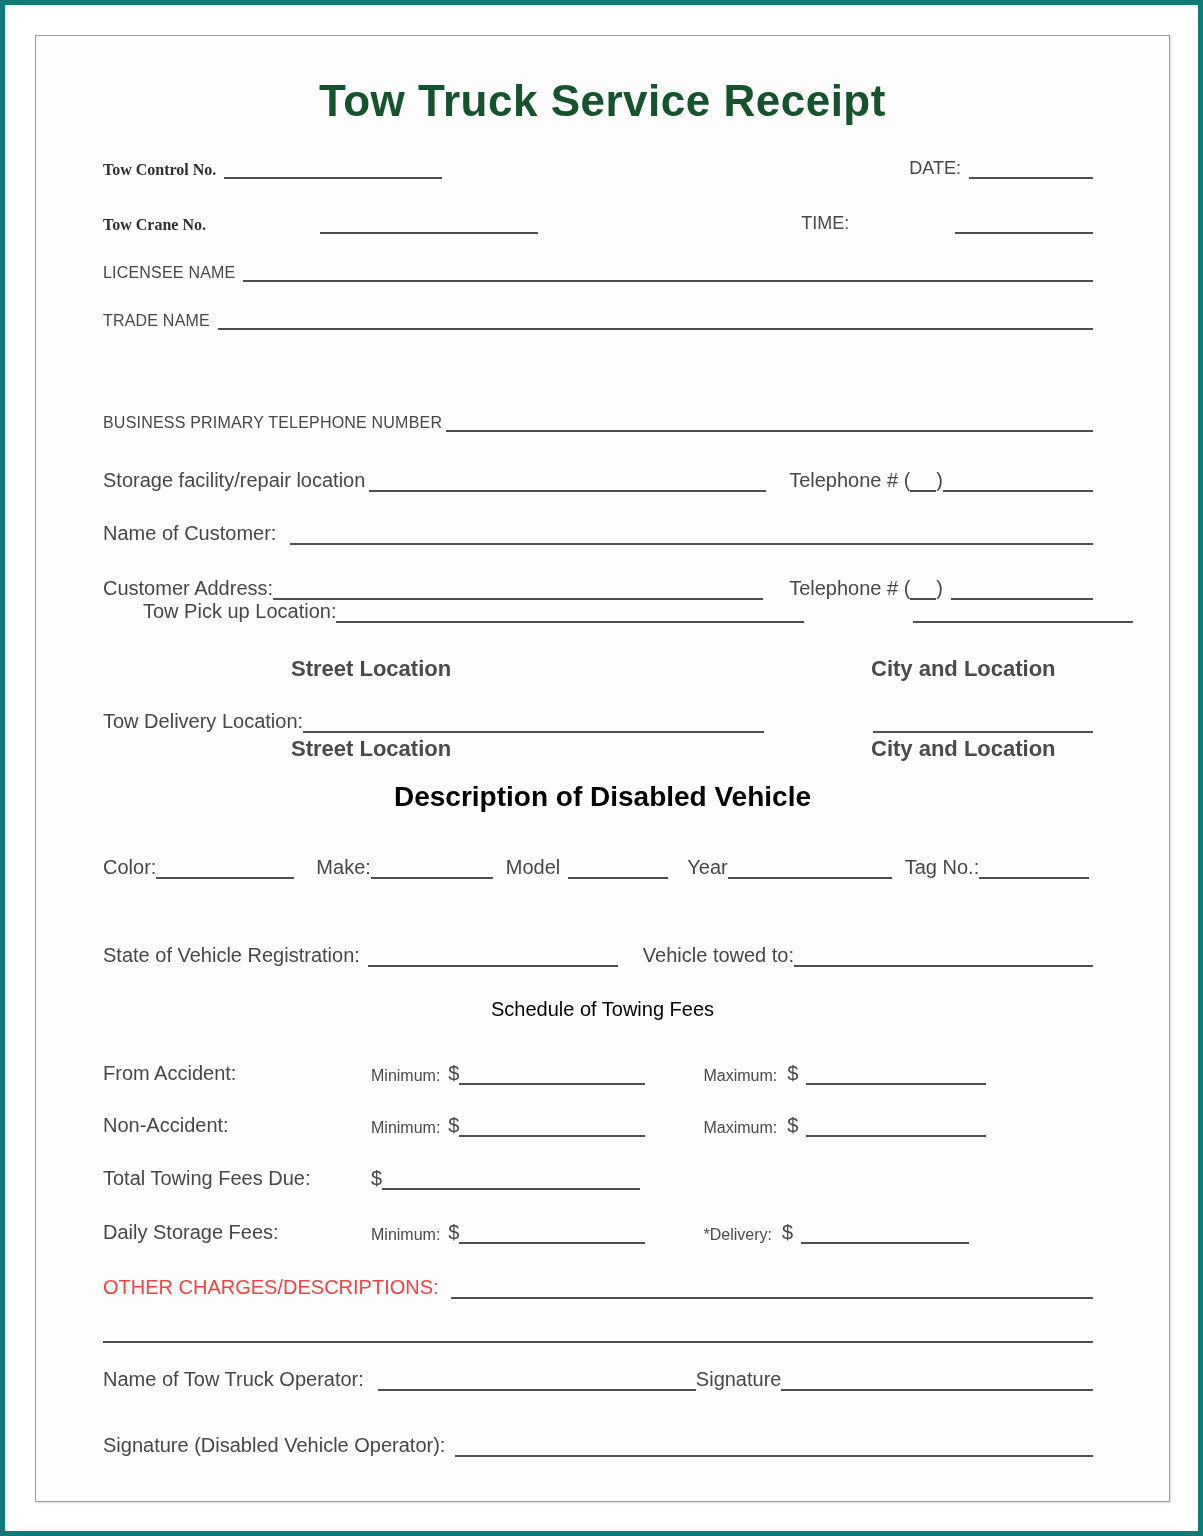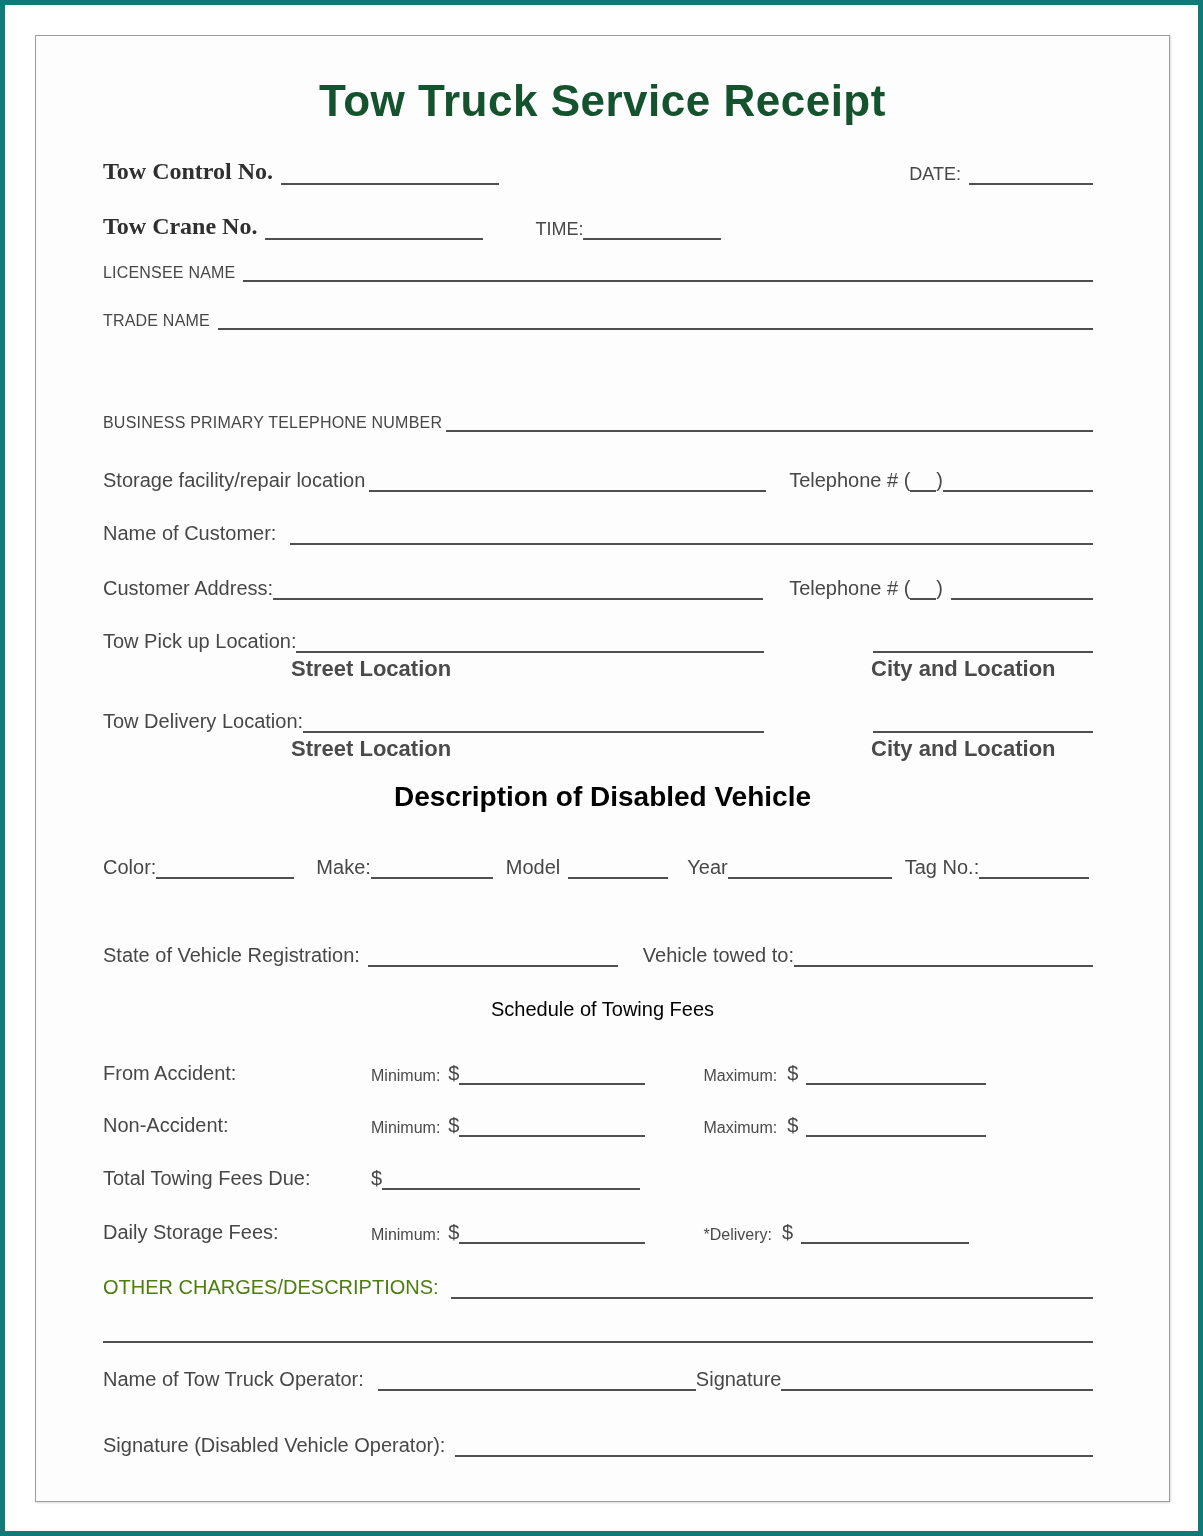--- a/index.html
+++ b/index.html
@@ -16,24 +16,24 @@
   .line{border-bottom:2px solid #4f4f4f;height:14px;display:inline-block;}
   .grow{flex:1;}
   .sp{display:inline-block;height:1px;}
   .title{
     position:absolute;left:0;top:40px;width:100%;text-align:center;
     font-size:44px;font-weight:bold;color:#14532d;letter-spacing:0.5px;
   }
   .heading{position:absolute;left:0;width:100%;text-align:center;color:#000000;}
   .h-bold{font-size:28px;font-weight:bold;}
   .h-reg{font-size:20px;font-weight:normal;}
-  .serif-lbl{font-family:"Liberation Serif", serif;font-weight:bold;font-size:24px;color:#2f2f2f;}
+  .serif-lbl{font-family:"Liberation Serif", serif;font-weight:bold;font-size:16px;color:#2f2f2f;}
   .lbl{font-size:20px;color:#474747;}
   .lbl-up{font-size:16px;color:#474747;letter-spacing:0.2px;}
-  .lbl-up-lg{font-size:20px;color:#4d7c0f;}
+  .lbl-up-lg{font-size:20px;color:#ef4444;}
   .lbl-sm{font-size:16px;color:#4a4a4a;}
   .caption{position:absolute;font-size:22px;color:#4a4a4a;font-weight:bold;}
   .feecol{display:inline-block;width:268px;}
   .m4{margin-left:4px;} .m8{margin-left:8px;} .m10{margin-left:10px;}
 </style>
 </head>
 <body>
 
 <div class="frame"></div>
 
@@ -42,21 +42,21 @@
   <div class="title">Tow Truck Service Receipt</div>
 
   <div class="row" style="top:122px;">
     <span class="serif-lbl">Tow Control No.</span>
     <span class="line m8" style="width:218px;"></span>
     <span class="grow"></span>
     <span class="lbl" style="font-size:18px;">DATE:</span>
     <span class="line m8" style="width:124px;"></span>
   </div>
 
-  <div class="row" style="top:177px;">
+  <div class="row" style="top:177px;justify-content:space-between;">
     <span class="serif-lbl">Tow Crane No.</span>
     <span class="line m8" style="width:218px;"></span>
     <span class="sp" style="width:52px;"></span>
     <span class="lbl" style="font-size:18px;">TIME:</span>
     <span class="line" style="width:138px;"></span>
   </div>
 
   <div class="row" style="top:228px;">
     <span class="lbl-up">LICENSEE NAME</span>
     <span class="line grow m8"></span>
@@ -91,21 +91,21 @@
   <div class="row" style="top:541px;">
     <span class="lbl">Customer Address:</span>
     <span class="line grow"></span>
     <span class="sp" style="width:26px;"></span>
     <span class="lbl">Telephone # (</span>
     <span class="line" style="width:26px;"></span>
     <span class="lbl">)</span>
     <span class="line m8" style="width:142px;"></span>
   </div>
 
-  <div class="row" style="top:594px;">
+  <div class="row" style="top:564px;margin-left:40px;">
     <span class="lbl">Tow Pick up Location:</span>
     <span class="line grow"></span>
     <span class="sp" style="width:109px;"></span>
     <span class="line" style="width:220px;"></span>
   </div>
   <span class="caption" style="left:255px;top:620px;">Street Location</span>
   <span class="caption" style="left:835px;top:620px;">City and Location</span>
 
   <div class="row" style="top:674px;">
     <span class="lbl">Tow Delivery Location:</span>

